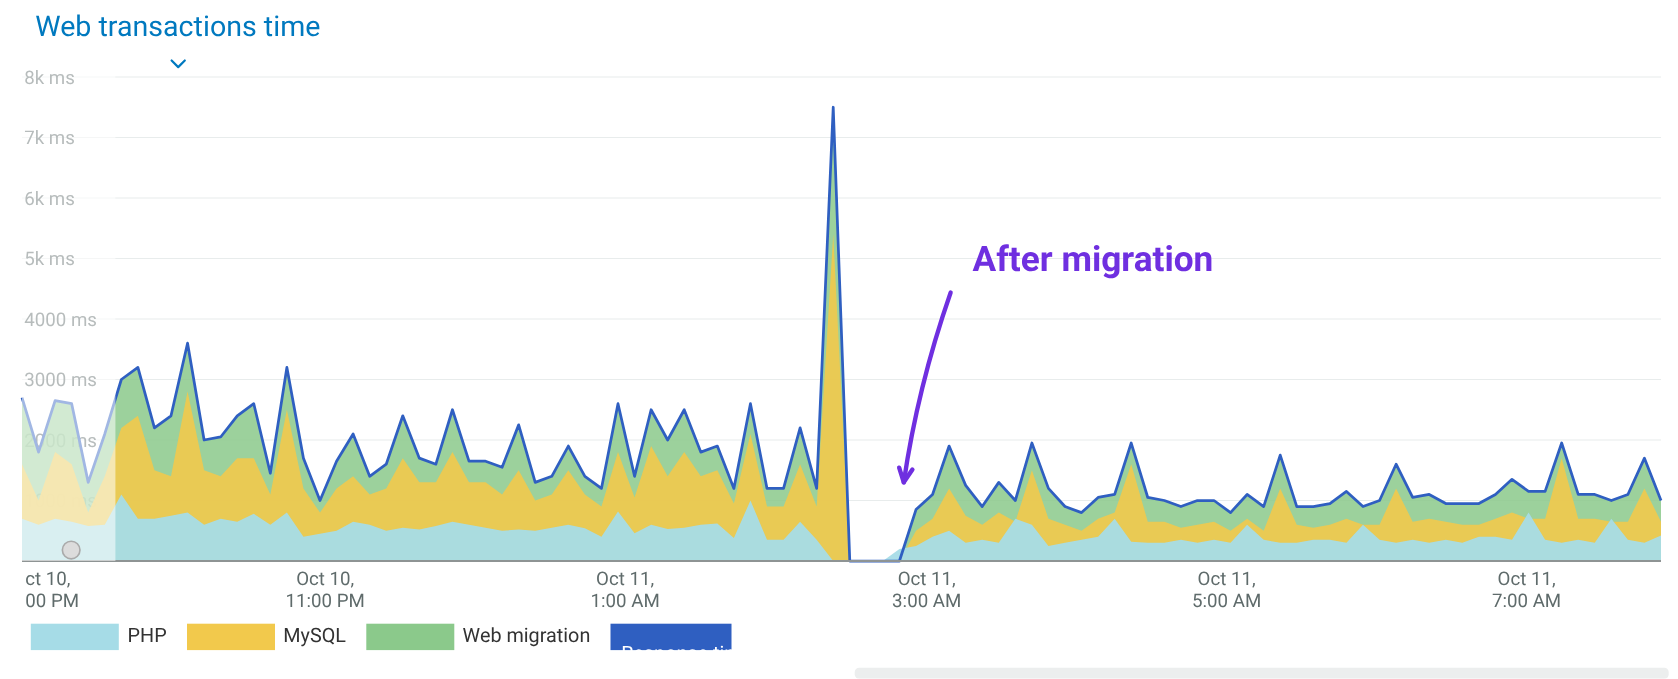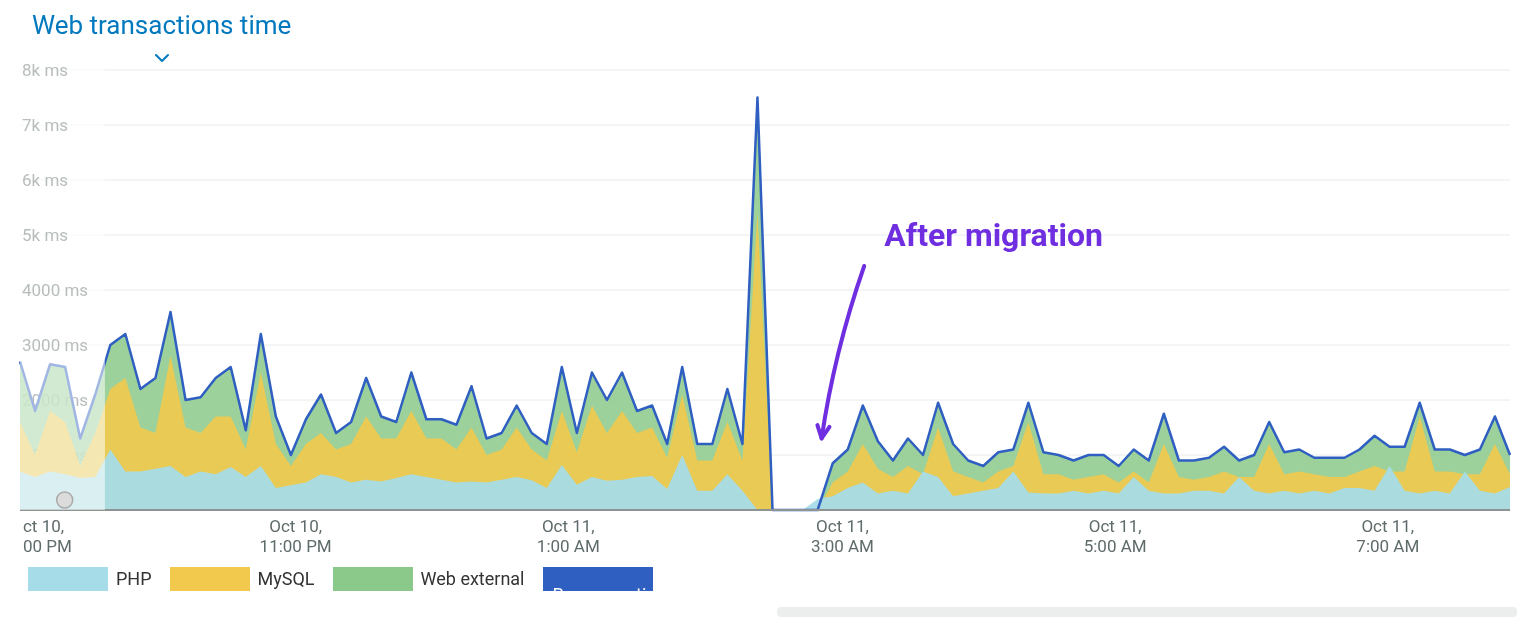--- a/index.html
+++ b/index.html
@@ -94,21 +94,21 @@
   <div class="lg">
         <span class="sw php"></span>
         <span class="lbl">PHP</span>
       </div>
   <div class="lg">
         <span class="sw mysql"></span>
         <span class="lbl">MySQL</span>
       </div>
   <div class="lg">
         <span class="sw web"></span>
-        <span class="lbl">Web external</span>
+        <span class="lbl">Web migration</span>
       </div>
   <div class="lg resp">
         <span class="sw resp"></span>
         <span class="lbl">Response time</span>
       </div>
 </div>
 
 <div class="scrollbar"></div>
 
 </div>

